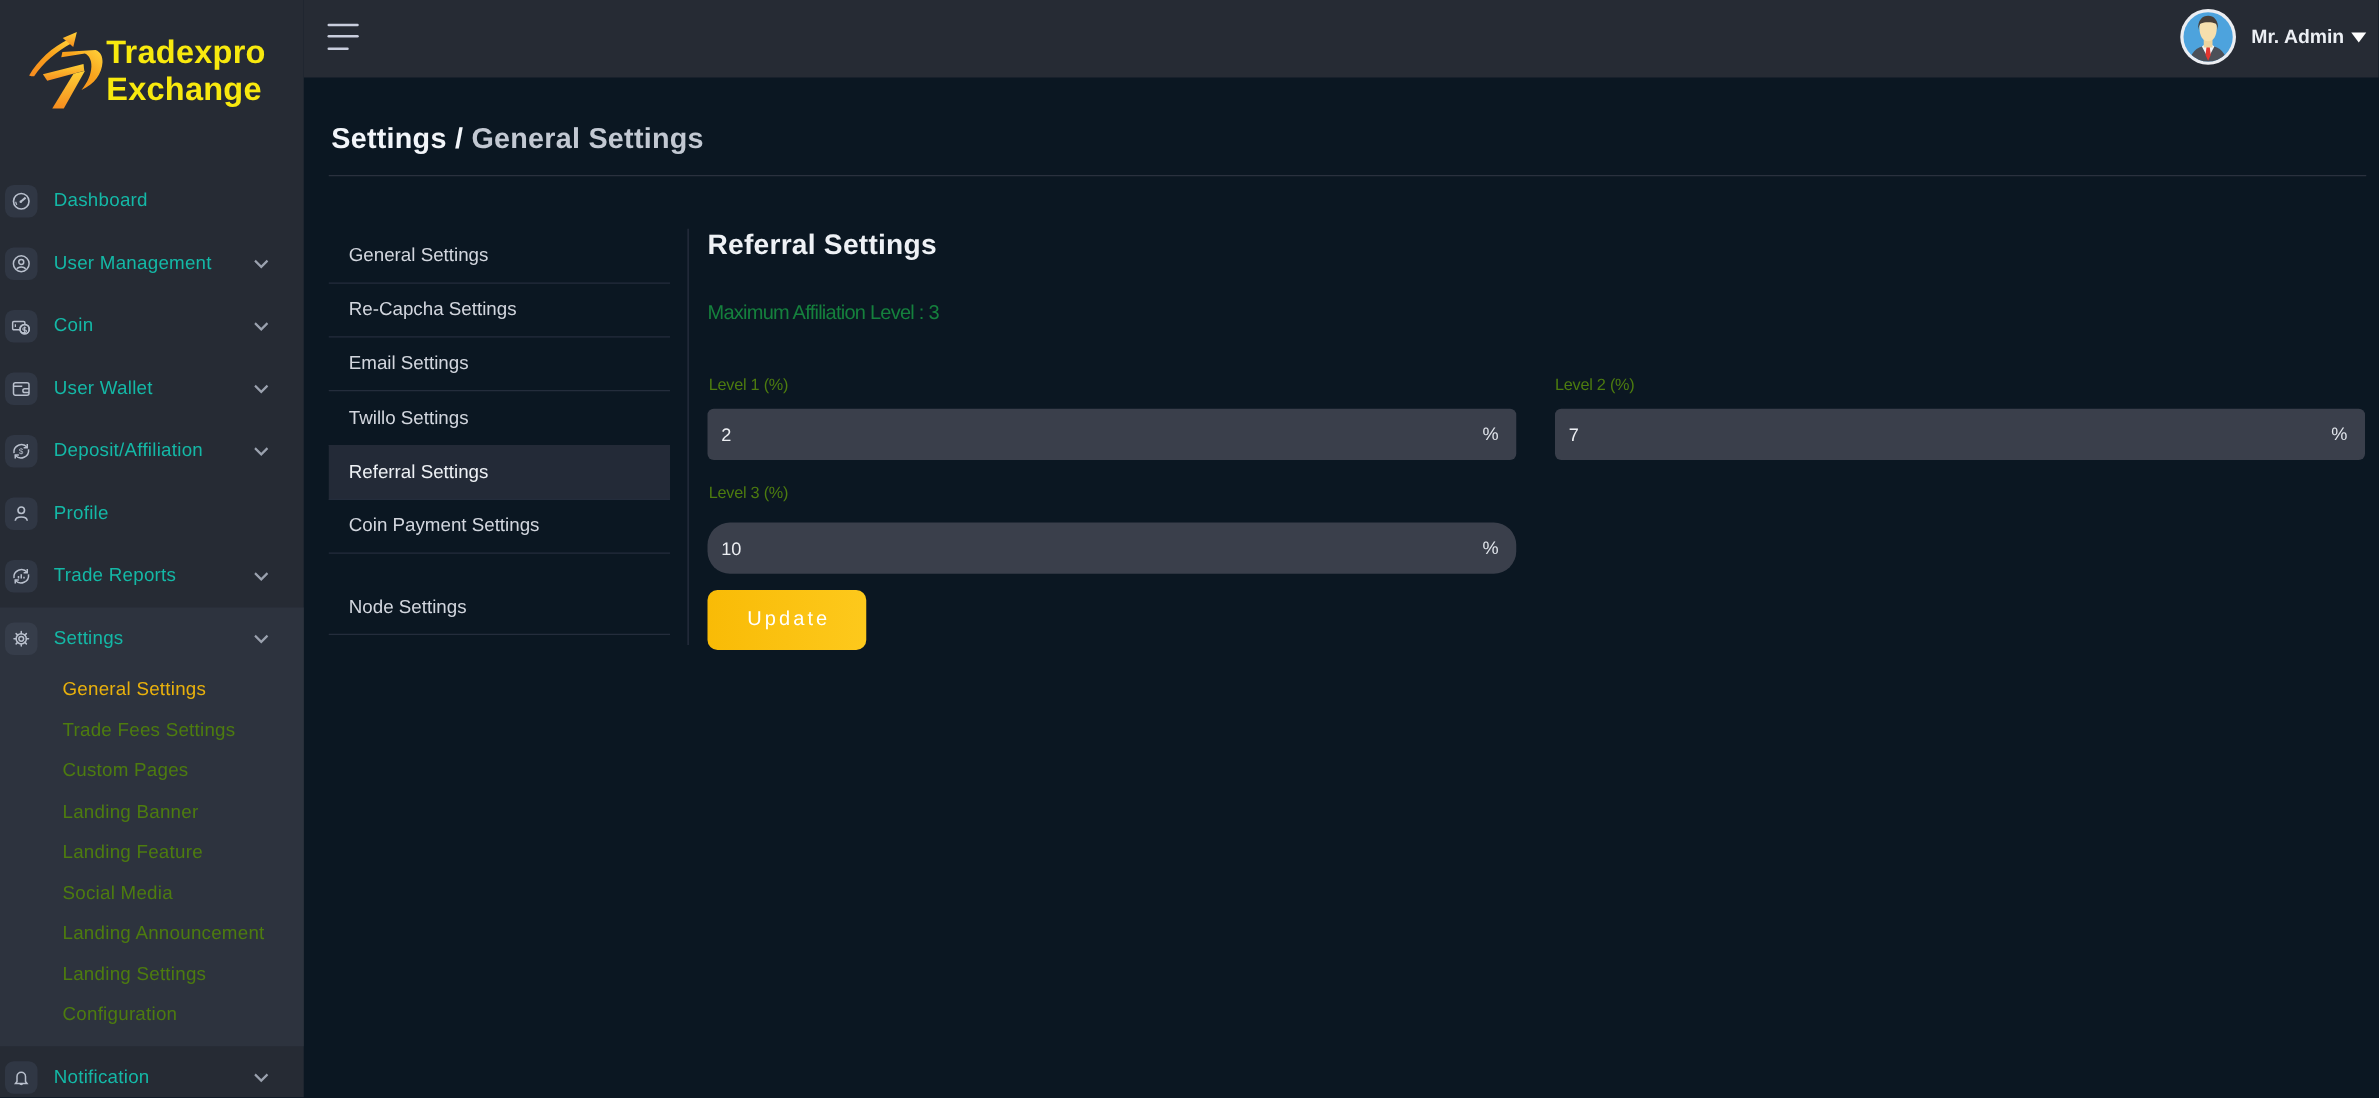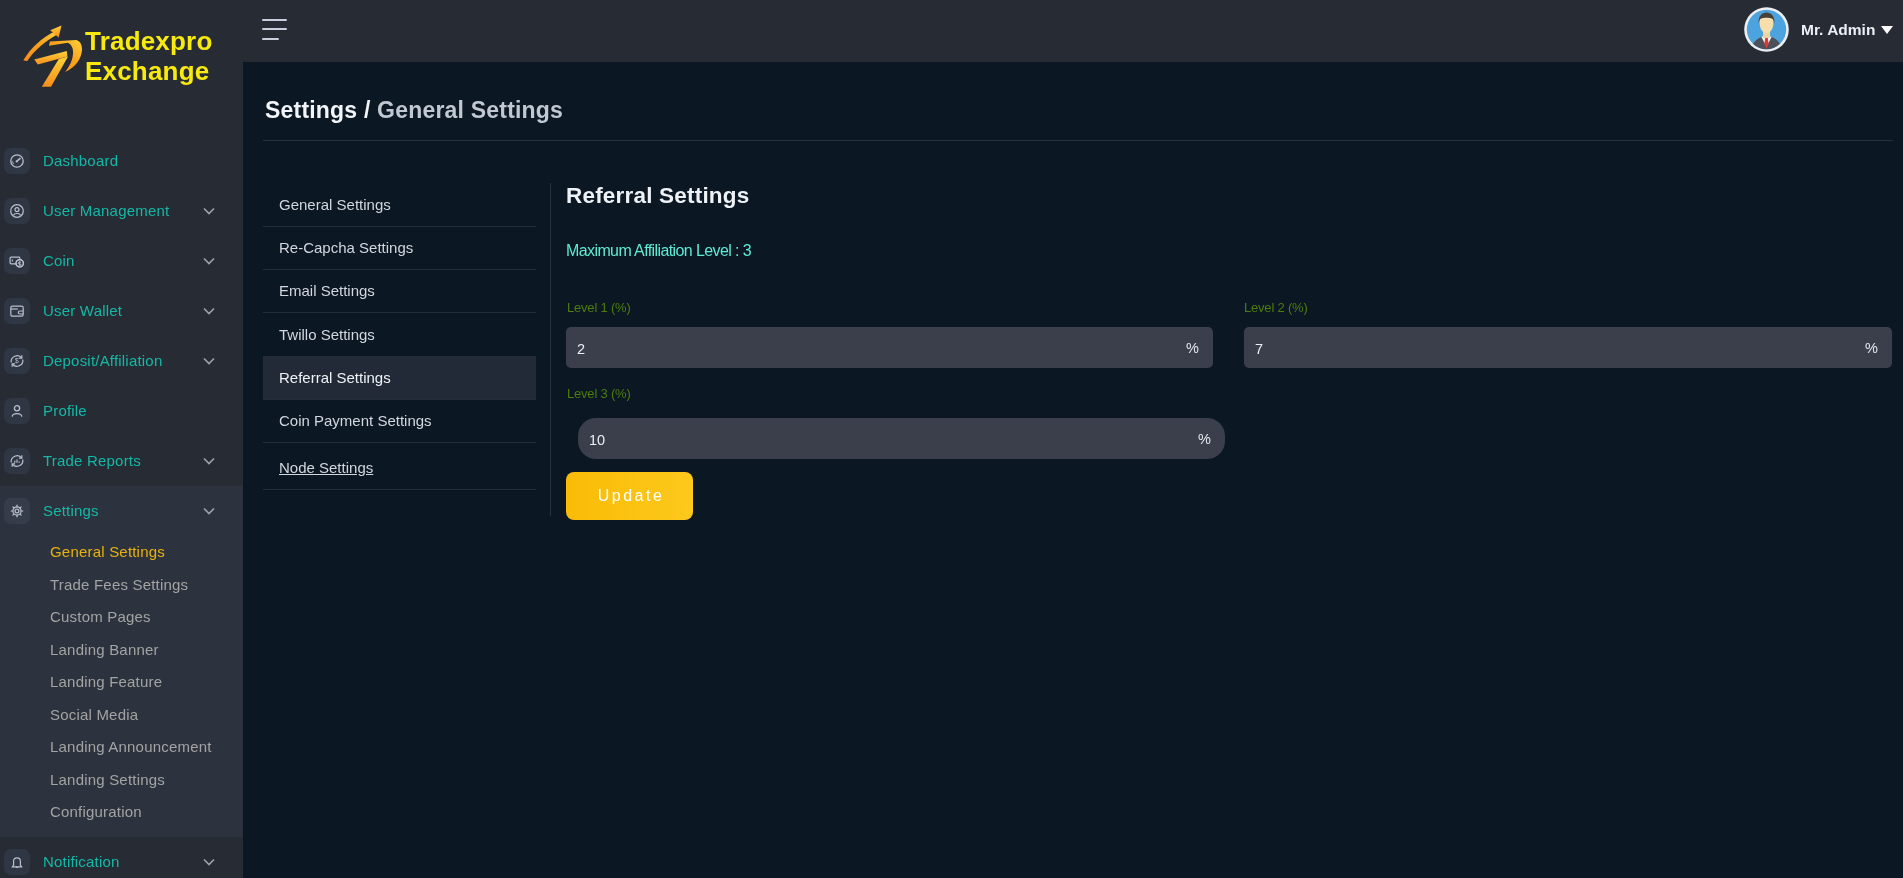--- a/index.html
+++ b/index.html
@@ -12,34 +12,34 @@
 
   
   #sidebar { position:absolute; left:0; top:0; width:243px; height:878px; background:#262b34; }
   #settingsblock { position:absolute; left:0; top:486px; width:243px; height:351px; background:#2d333e; }
   .mrow { position:absolute; left:0; width:243px; height:50px; }
   .ibox { position:absolute; left:4px; top:12px; width:26px; height:26px; background:#303744; border-radius:7px; }
   #settingsblock .ibox, .mrow.inblk .ibox { background:#363d4a; }
   .ibox svg { position:absolute; left:5px; top:5px; }
   .mtxt { position:absolute; left:43px; top:0; height:50px; line-height:50px; font-size:15px; letter-spacing:.2px; color:#14b8a6; }
   .chev { position:absolute; left:202px; top:21px; }
-  .smenu { position:absolute; left:50px; width:190px; height:32.5px; line-height:32.5px; font-size:15px; letter-spacing:.2px; color:#a3a3a3; }
+  .smenu { position:absolute; left:50px; width:190px; height:32.5px; line-height:32.5px; font-size:15px; letter-spacing:.2px; color:#4d7c0f; }
   .smenu.act { color:#e9b10c; }
 
   
   #crumb { position:absolute; left:265px; top:97px; font-size:23px; font-weight:bold; color:#f2f5f9; letter-spacing:.2px; }
   #crumb span { color:#c2c8d2; }
   #hline { position:absolute; left:263px; top:140px; width:1630px; height:1px; background:#2a313e; }
 
   .snav { position:absolute; left:263px; width:273px; height:44px; line-height:44px; padding-left:16px; font-size:15px; color:#d2d6de; border-bottom:1px solid #242d3c; }
   .snav.active { background:#232a37; color:#eef1f5; }
   #vline { position:absolute; left:550px; top:183px; width:1px; height:333px; background:#2a3140; }
 
   #rtitle { position:absolute; left:566px; top:183px; font-size:22.5px; font-weight:bold; color:#eef1f5; letter-spacing:.2px; }
-  #maxaff { position:absolute; left:566px; top:242px; font-size:16px; color:#5eead4; letter-spacing:-0.6px; }
+  #maxaff { position:absolute; left:566px; top:242px; font-size:16px; color:#15803d; letter-spacing:-0.6px; }
   .flabel { position:absolute; font-size:13px; color:#4d7c0f; letter-spacing:-0.2px; }
   .finput { position:absolute; height:41px; background:#3a3f4b; border-radius:5px; line-height:44px; font-size:14.5px; color:#eceef2; padding-left:11px; }
   .finput .pct { position:absolute; right:14px; top:-1.5px; font-size:14.5px; font-weight:normal; color:#e2e6ec; }
   #updbtn { text-indent:3px; position:absolute; left:566px; top:472px; width:127px; height:48px; border-radius:8px;
             background:linear-gradient(90deg,#f9bb06,#fdc91c); color:#fff; font-size:16px; font-weight:normal;
             letter-spacing:2.5px; text-align:center; line-height:48px; }
 
   
   .hline { position:absolute; left:262px; background:#c9cedd; height:2px; border-radius:1px; }
 
@@ -231,24 +231,24 @@
 
 <div id="crumb">Settings / <span>General Settings</span></div>
 <div id="hline"></div>
 
 <div class="snav" style="top:182.6px;">General Settings</div>
 <div class="snav" style="top:226px;">Re-Capcha Settings</div>
 <div class="snav" style="top:269.3px;">Email Settings</div>
 <div class="snav" style="top:312.6px;">Twillo Settings</div>
 <div class="snav active" style="top:356px;">Referral Settings</div>
 <div class="snav" style="top:399.3px;">Coin Payment Settings</div>
-<div class="snav" style="top:446px;text-decoration:underline;">Node Settings</div>
+<div class="snav" style="top:464px;">Node Settings</div>
 <div id="vline"></div>
 
 <div id="rtitle">Referral Settings</div>
 <div id="maxaff">Maximum Affiliation Level : 3</div>
 <div class="flabel" style="left:567px;top:300px;">Level 1 (%)</div>
 <div class="flabel" style="left:1244px;top:300px;">Level 2 (%)</div>
 <div class="finput" style="left:566px;top:327px;width:647px;">2<span class="pct">%</span></div>
 <div class="finput" style="left:1244px;top:327px;width:648px;">7<span class="pct">%</span></div>
 <div class="flabel" style="left:567px;top:386px;">Level 3 (%)</div>
-<div class="finput" style="left:578px;top:418px;width:647px;border-radius:18px;">10<span class="pct">%</span></div>
+<div class="finput" style="left:566px;top:418px;width:647px;border-radius:18px;">10<span class="pct">%</span></div>
 <div id="updbtn">Update</div>
 
 </body></html>

